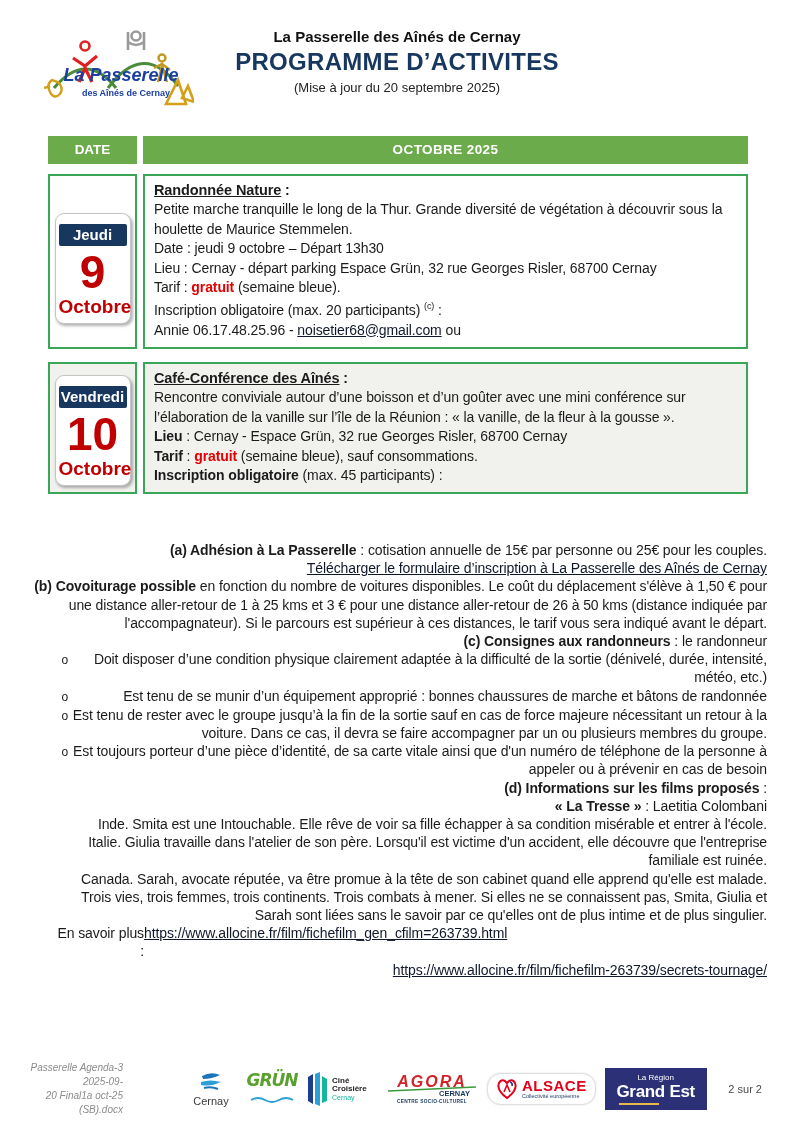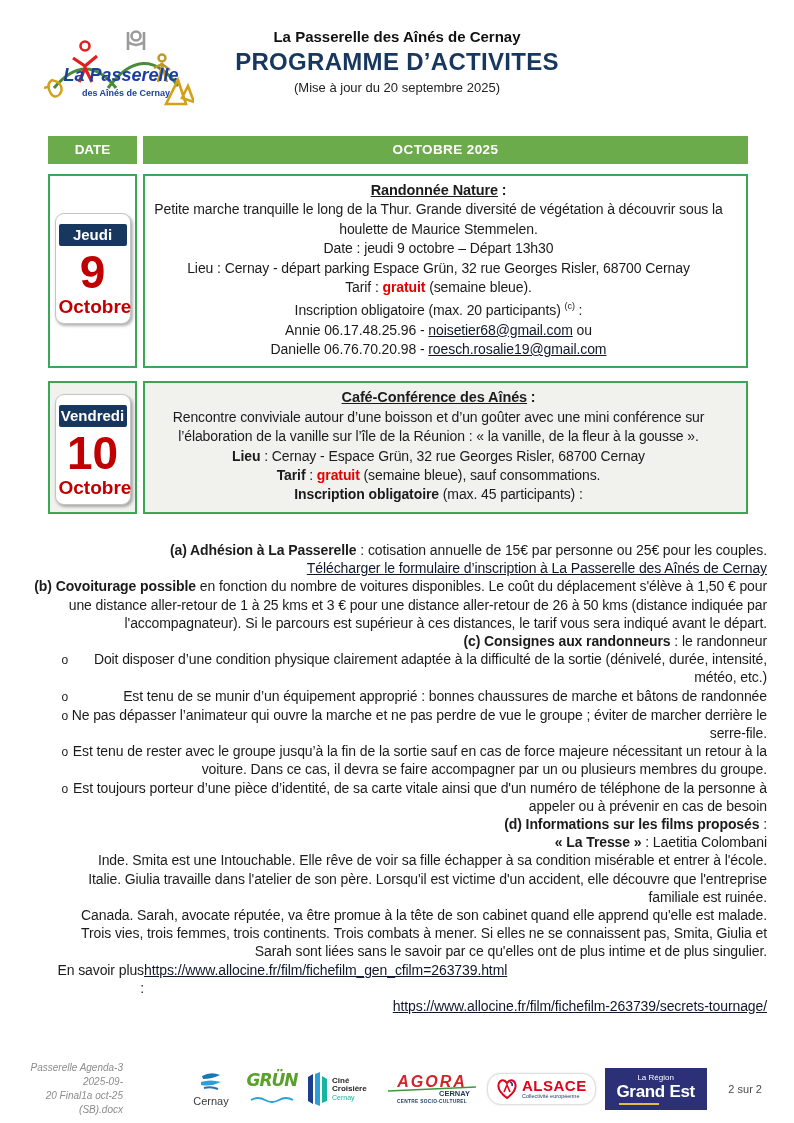--- a/index.html
+++ b/index.html
@@ -19,21 +19,21 @@
   .schedule { position:absolute; left:48px; top:136px; width:700px; }
   .thead { display:flex; gap:6px; }
   .th { background:#6BAB4C; color:#fff; font-weight:bold; font-size:13.5px; text-align:center; line-height:28px; height:28px; }
   .th-date { width:89px; }
   .th-month { flex:1; letter-spacing:.4px; }
   .row { display:flex; gap:6px; margin-top:10px; }
   .row + .row { margin-top:13px; }
   .cell { border:2px solid #3BA558; background:#fff; }
   .row-alt .cell { background:#F1F1EE; }
   .cell-date { width:89px; display:flex; justify-content:center; align-items:flex-start; }
-  .cell-content { flex:1; padding:5px 23px 7px 9px; font-size:14px; line-height:19.4px; letter-spacing:-.1px;text-align:center; }
+  .cell-content { flex:1; padding:5px 23px 7px 9px; font-size:14px; line-height:19.4px; letter-spacing:-.1px; }
   .date-card { width:76px; background:#fff; border:1px solid #c4c4c4; border-radius:9px; box-shadow:1.5px 2px 3px rgba(0,0,0,.3); text-align:center; padding:10px 3px 5px 3px; }
   .mt-lg { margin-top:37px; } .mt-sm { margin-top:11px; }
   .card-band { background:#17375E; color:#fff; font-weight:bold; font-size:15px; line-height:22px; border-radius:2px; }
   .card-number { color:#C00000; font-weight:bold; font-size:46px; line-height:48px; margin-top:2px; }
   .card-month { color:#C00000; font-weight:bold; font-size:19px; line-height:22px; }
   .ev-title { font-weight:bold; text-decoration:underline; font-size:14.5px; }
   .b { font-weight:bold; }
   .red { color:#E40000; font-weight:bold; }
   a.link, .link { color:#0f172a; text-decoration:underline; cursor:pointer; }
   sup { font-size:9px; }
@@ -131,21 +131,20 @@
         </div>
       </div>
       <div class="cell cell-content">
         <div><span class="ev-title">Randonnée Nature</span><span class="b"> :</span></div>
         <div>Petite marche tranquille le long de la Thur. Grande diversité de végétation à découvrir sous la houlette de Maurice Stemmelen.</div>
         <div>Date :  jeudi 9 octobre – Départ 13h30</div>
         <div>Lieu : Cernay - départ parking Espace Grün, 32 rue Georges Risler, 68700 Cernay</div>
         <div><span>Tarif :  </span><span class="red">gratuit</span><span> (semaine bleue).</span></div>
         <div><span>Inscription obligatoire (max. 20 participants) </span><sup>(c)</sup><span> :</span></div>
         <div><span>Annie 06.17.48.25.96 - </span><a class="link">noisetier68@gmail.com</a><span> ou</span></div>
-        <div><span>Danielle 06.76.70.20.98 - </span><a class="link">roesch.rosalie19@gmail.com</a></div>
       </div>
     </div>
 
     <div class="row row-alt">
       <div class="cell cell-date">
         <div class="date-card mt-sm">
           <div class="card-band">Vendredi</div>
           <div class="card-number">10</div>
           <div class="card-month">Octobre</div>
         </div>
@@ -166,24 +165,20 @@
     <div><span class="b">(b) Covoiturage possible</span><span> en fonction du nombre de voitures disponibles. Le coût du déplacement s'élève à 1,50 € pour une distance aller-retour de 1 à 25 kms et 3 € pour une distance aller-retour de 26 à 50 kms (distance indiquée par l'accompagnateur). Si le parcours est supérieur à ces distances, le tarif vous sera indiqué avant le départ.</span></div>
     <div><span class="b">(c) Consignes aux randonneurs</span><span> : le randonneur</span></div>
 
     <div class="bullet">
         <span class="bchar"></span>
         <span class="btext">Doit disposer d’une condition physique clairement adaptée à la difficulté de la sortie (dénivelé, durée, intensité, météo, etc.)</span>
       </div>
     <div class="bullet">
         <span class="bchar"></span>
         <span class="btext">Est tenu de se munir d’un équipement approprié : bonnes chaussures de marche et bâtons de randonnée</span>
-      </div>
-    <div class="bullet">
-        <span class="bchar"></span>
-        <span class="btext">Ne pas dépasser l’animateur qui ouvre la marche et ne pas perdre de vue le groupe ; éviter de marcher derrière le serre-file.</span>
       </div>
     <div class="bullet">
         <span class="bchar"></span>
         <span class="btext">Est tenu de rester avec le groupe jusqu’à la fin de la sortie sauf en cas de force majeure nécessitant un retour à la voiture. Dans ce cas, il devra se faire accompagner par un ou plusieurs membres du groupe.</span>
       </div>
     <div class="bullet">
         <span class="bchar"></span>
         <span class="btext">Est toujours porteur d’une pièce d’identité, de sa carte vitale ainsi que d'un numéro de téléphone de la personne à appeler ou à prévenir en cas de besoin</span>
       </div>
 

